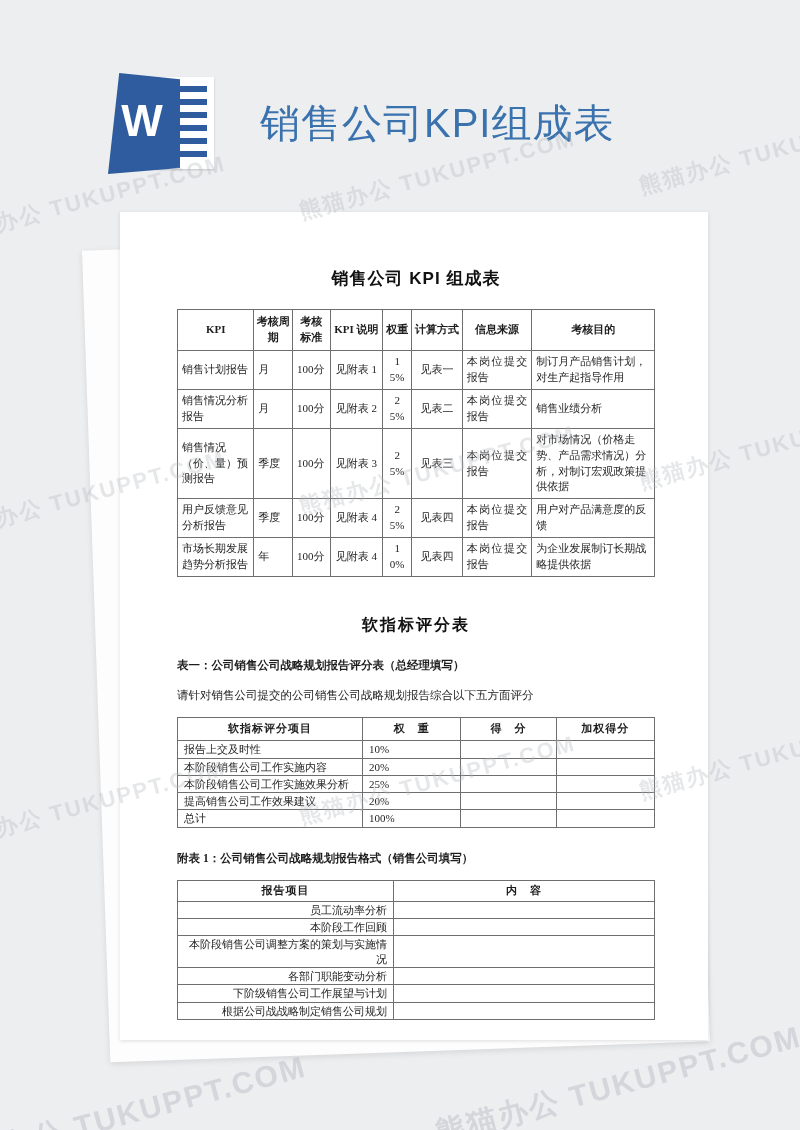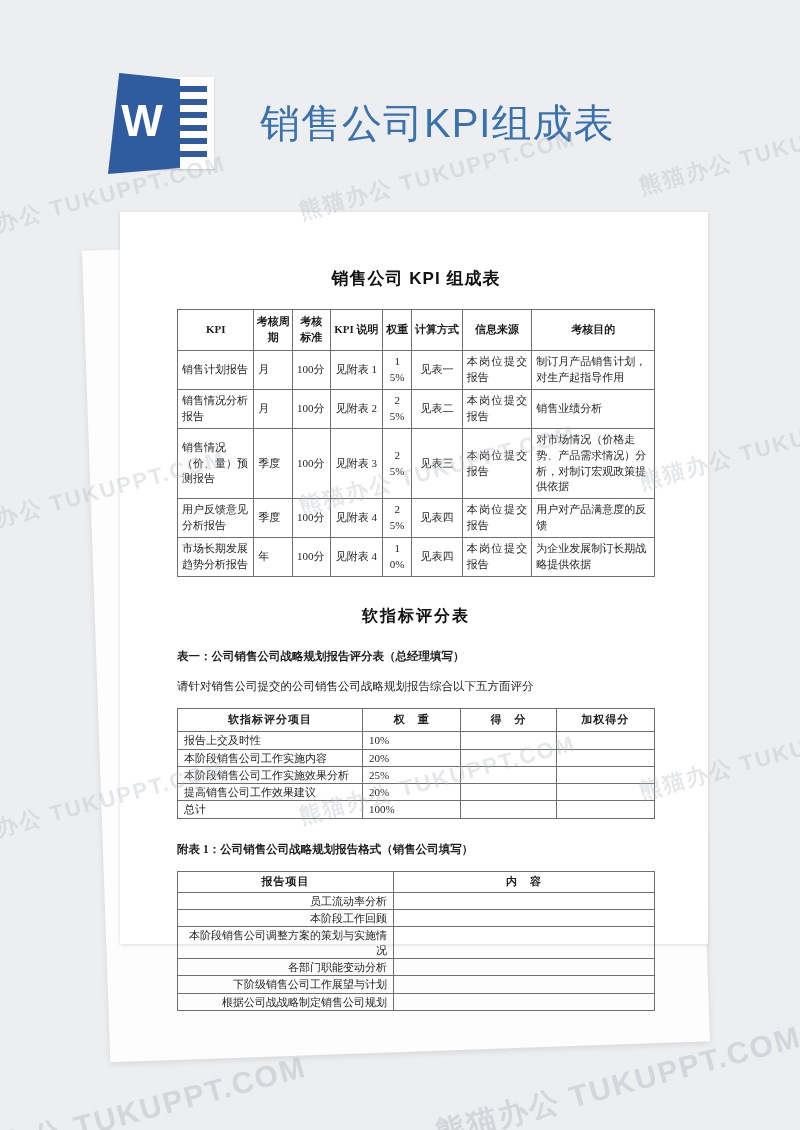--- a/index.html
+++ b/index.html
@@ -40,37 +40,37 @@
     color: #3a72ad; white-space: nowrap; text-align: right;
   }
 
   
   .sheet-behind {
     position: absolute; left: 96px; top: 240px; width: 600px; height: 812px;
     background: #fdfdfd; transform: rotate(-2deg);
     box-shadow: 0 2px 6px rgba(0,0,0,.10);
   }
   .sheet-main {
-    position: absolute; left: 120px; top: 212px; width: 588px; height: 732px;
+    position: absolute; left: 120px; top: 212px; width: 588px; height: 828px;
     background: #ffffff;
     box-shadow: 0 1px 4px rgba(0,0,0,.13);
   }
   .doc-content {
     position: absolute; inset: 0;
     padding: 55px 53px 0 57px;
     color: #232323;
     font-family: "Liberation Serif", "DejaVu Serif", serif;
   }
   .doc-title {
     text-align: center; font-size: 17px; font-weight: 700;
     font-family: "Liberation Sans", "DejaVu Sans", sans-serif;
     letter-spacing: 1px; color: #111;
   }
   .section-heading {
-    margin-top: 29px; text-align: center;
+    margin-top: 38px; text-align: center;
     font-size: 16px; font-weight: 700; letter-spacing: 2px; color: #111;
   }
   .note-line { font-size: 11.5px; line-height: 1.4; color: #1d1d1d; }
   .note-bold { font-weight: 700; }
   .nl-1 { margin-top: 21px; }
   .nl-2 { margin-top: 14px; }
   .nl-3 { margin-top: 22px; }
 
   
   table {

